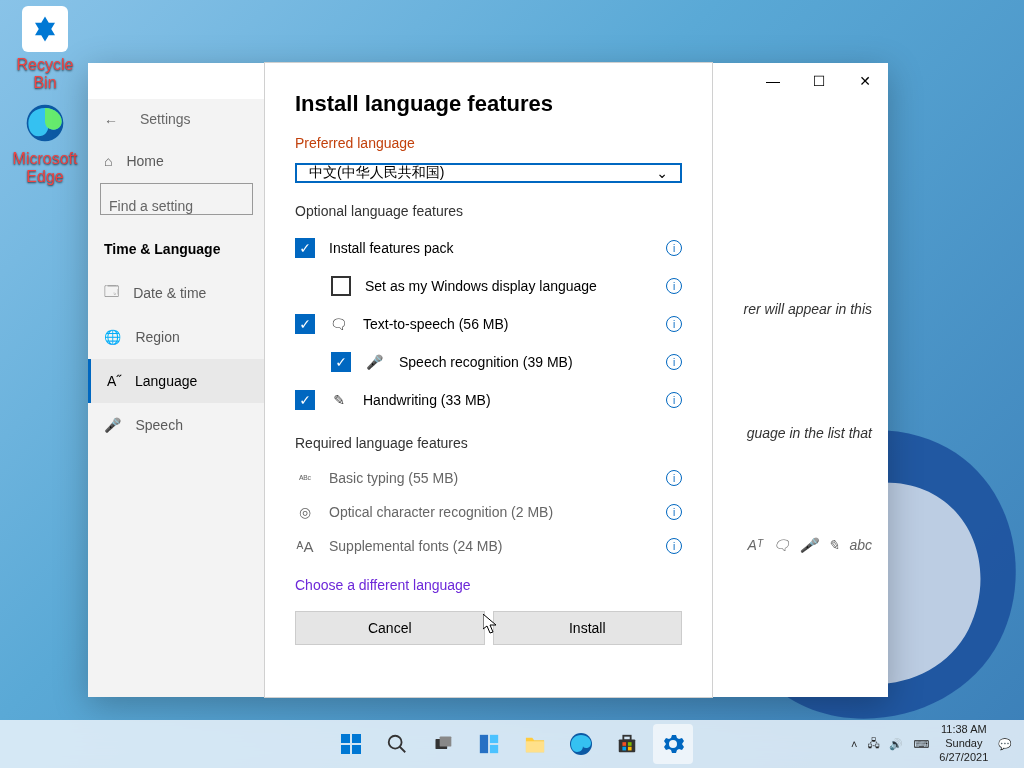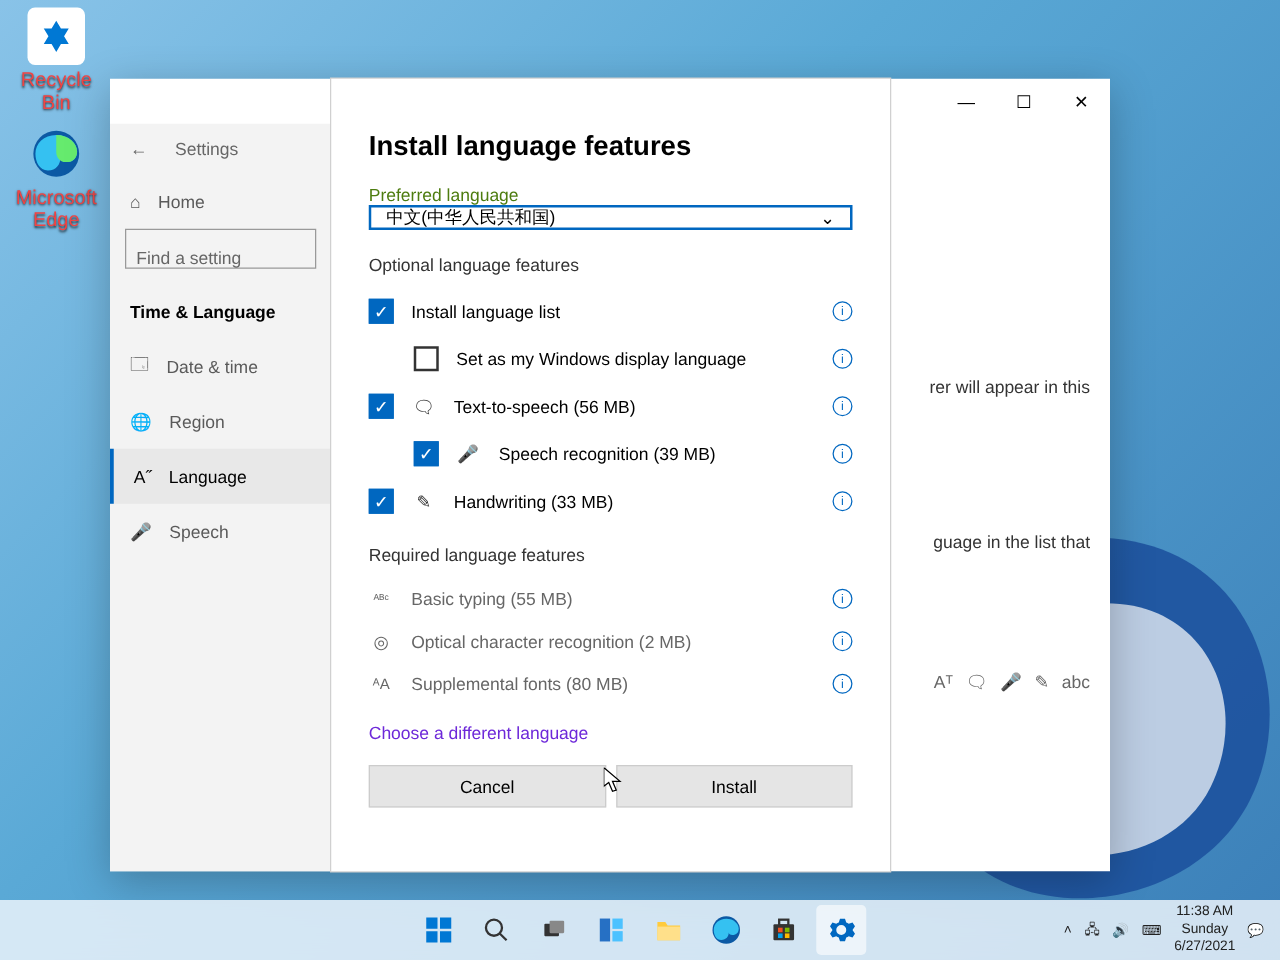--- a/index.html
+++ b/index.html
@@ -20,26 +20,26 @@
 .winctrl div{width:46px;height:36px;display:flex;align-items:center;justify-content:center;color:#000;}
 .settings-body{flex:1;display:flex;}
 .sidebar{width:178px;background:#f3f3f3;padding:0 0 10px 0;border-right:1px solid #e5e5e5;}
 .sb-row{display:flex;align-items:center;height:44px;padding:0 16px;color:#5a5a5a;gap:14px;}
 .sb-row.header{font-weight:600;color:#000;padding-left:16px;}
 .sb-search{margin:0 12px 12px;height:32px;border:1px solid #999;display:flex;align-items:flex-end;padding:0 8px;color:#666;}
 .sb-row.active{border-left:3px solid #0067c0;background:#e8e8e8;color:#000;}
 .sb-top{display:flex;align-items:center;height:40px;padding:0 16px;gap:22px;color:#666;}
 
 .main{flex:1;padding:10px 30px;color:#333;position:relative;}
-.main .bg-text{position:absolute;pointer-events:none;color:#333;font-size:14px;}
-
-
-.dialog{position:absolute;left:265px;top:63px;width:447px;height:634px;background:#fff;box-shadow:0 0 0 1px #d0d0d0;padding:41px 30px 20px;}
+.main .bg-text{position:absolute;pointer-events:none;color:#333;font-size:14px;font-style:italic;}
+
+
+.dialog{position:absolute;left:265px;top:63px;width:447px;height:634px;background:#fff;box-shadow:0 0 0 1px #d0d0d0;padding:28px 30px 20px;}
 .dialog h1{font-size:22px;font-weight:600;margin-bottom:18px;}
-.field-label{color:#4d7c0f;margin-bottom:0;}
+.field-label{color:#c2410c;margin-bottom:12px;}
 .dropdown{border:2px solid #0067c0;height:20px;display:flex;align-items:center;padding:0 12px;margin-bottom:20px;justify-content:space-between;}
 .section-head{margin:8px 0 10px;color:#333;}
 .feat-row{display:flex;align-items:center;height:38px;gap:14px;}
 .feat-row.indent{padding-left:36px;}
 .feat-row .cb{width:20px;height:20px;border:2px solid #333;display:flex;align-items:center;justify-content:center;flex-shrink:0;}
 .feat-row .cb.checked{background:#0067c0;border-color:#0067c0;color:#fff;}
 .feat-row .glyph{width:20px;display:flex;justify-content:center;color:#333;flex-shrink:0;}
 .feat-row .info{margin-left:auto;color:#0067c0;width:16px;height:16px;border:1.5px solid #0067c0;border-radius:50%;display:flex;align-items:center;justify-content:center;font-size:10px;}
 .req-row{display:flex;align-items:center;height:34px;gap:14px;color:#666;}
 .req-row .glyph{width:20px;display:flex;justify-content:center;}
@@ -145,21 +145,21 @@
   <div class="field-label">Preferred language</div>
   <div class="dropdown">
     <span>中文(中华人民共和国)</span>
     <span>⌄</span>
   </div>
 
   <div class="section-head">Optional language features</div>
 
   <div class="feat-row">
     <div class="cb checked">✓</div>
-    <span>Install language list</span>
+    <span>Install features pack</span>
     <span class="info">i</span>
   </div>
   <div class="feat-row indent">
     <div class="cb"></div>
     <span>Set as my Windows display language</span>
     <span class="info">i</span>
   </div>
   <div class="feat-row">
     <div class="cb checked">✓</div>
     <span class="glyph">🗨</span>
@@ -184,22 +184,22 @@
     <span class="glyph" style="font-size:10px">ᴬᴮᶜ</span>
     <span>Basic typing (55 MB)</span>
     <span class="info">i</span>
   </div>
   <div class="req-row">
     <span class="glyph">◎</span>
     <span>Optical character recognition (2 MB)</span>
     <span class="info">i</span>
   </div>
   <div class="req-row">
-    <span class="glyph" style="font-size:12px">ᴬA</span>
-    <span>Supplemental fonts (80 MB)</span>
+    <span class="glyph" style="font-size:15px">ᴬA</span>
+    <span>Supplemental fonts (24 MB)</span>
     <span class="info">i</span>
   </div>
 
   <a class="link">Choose a different language</a>
 
   <div class="btn-row">
     <div class="btn">Cancel</div>
     <div class="btn">Install</div>
   </div>
 </div>

